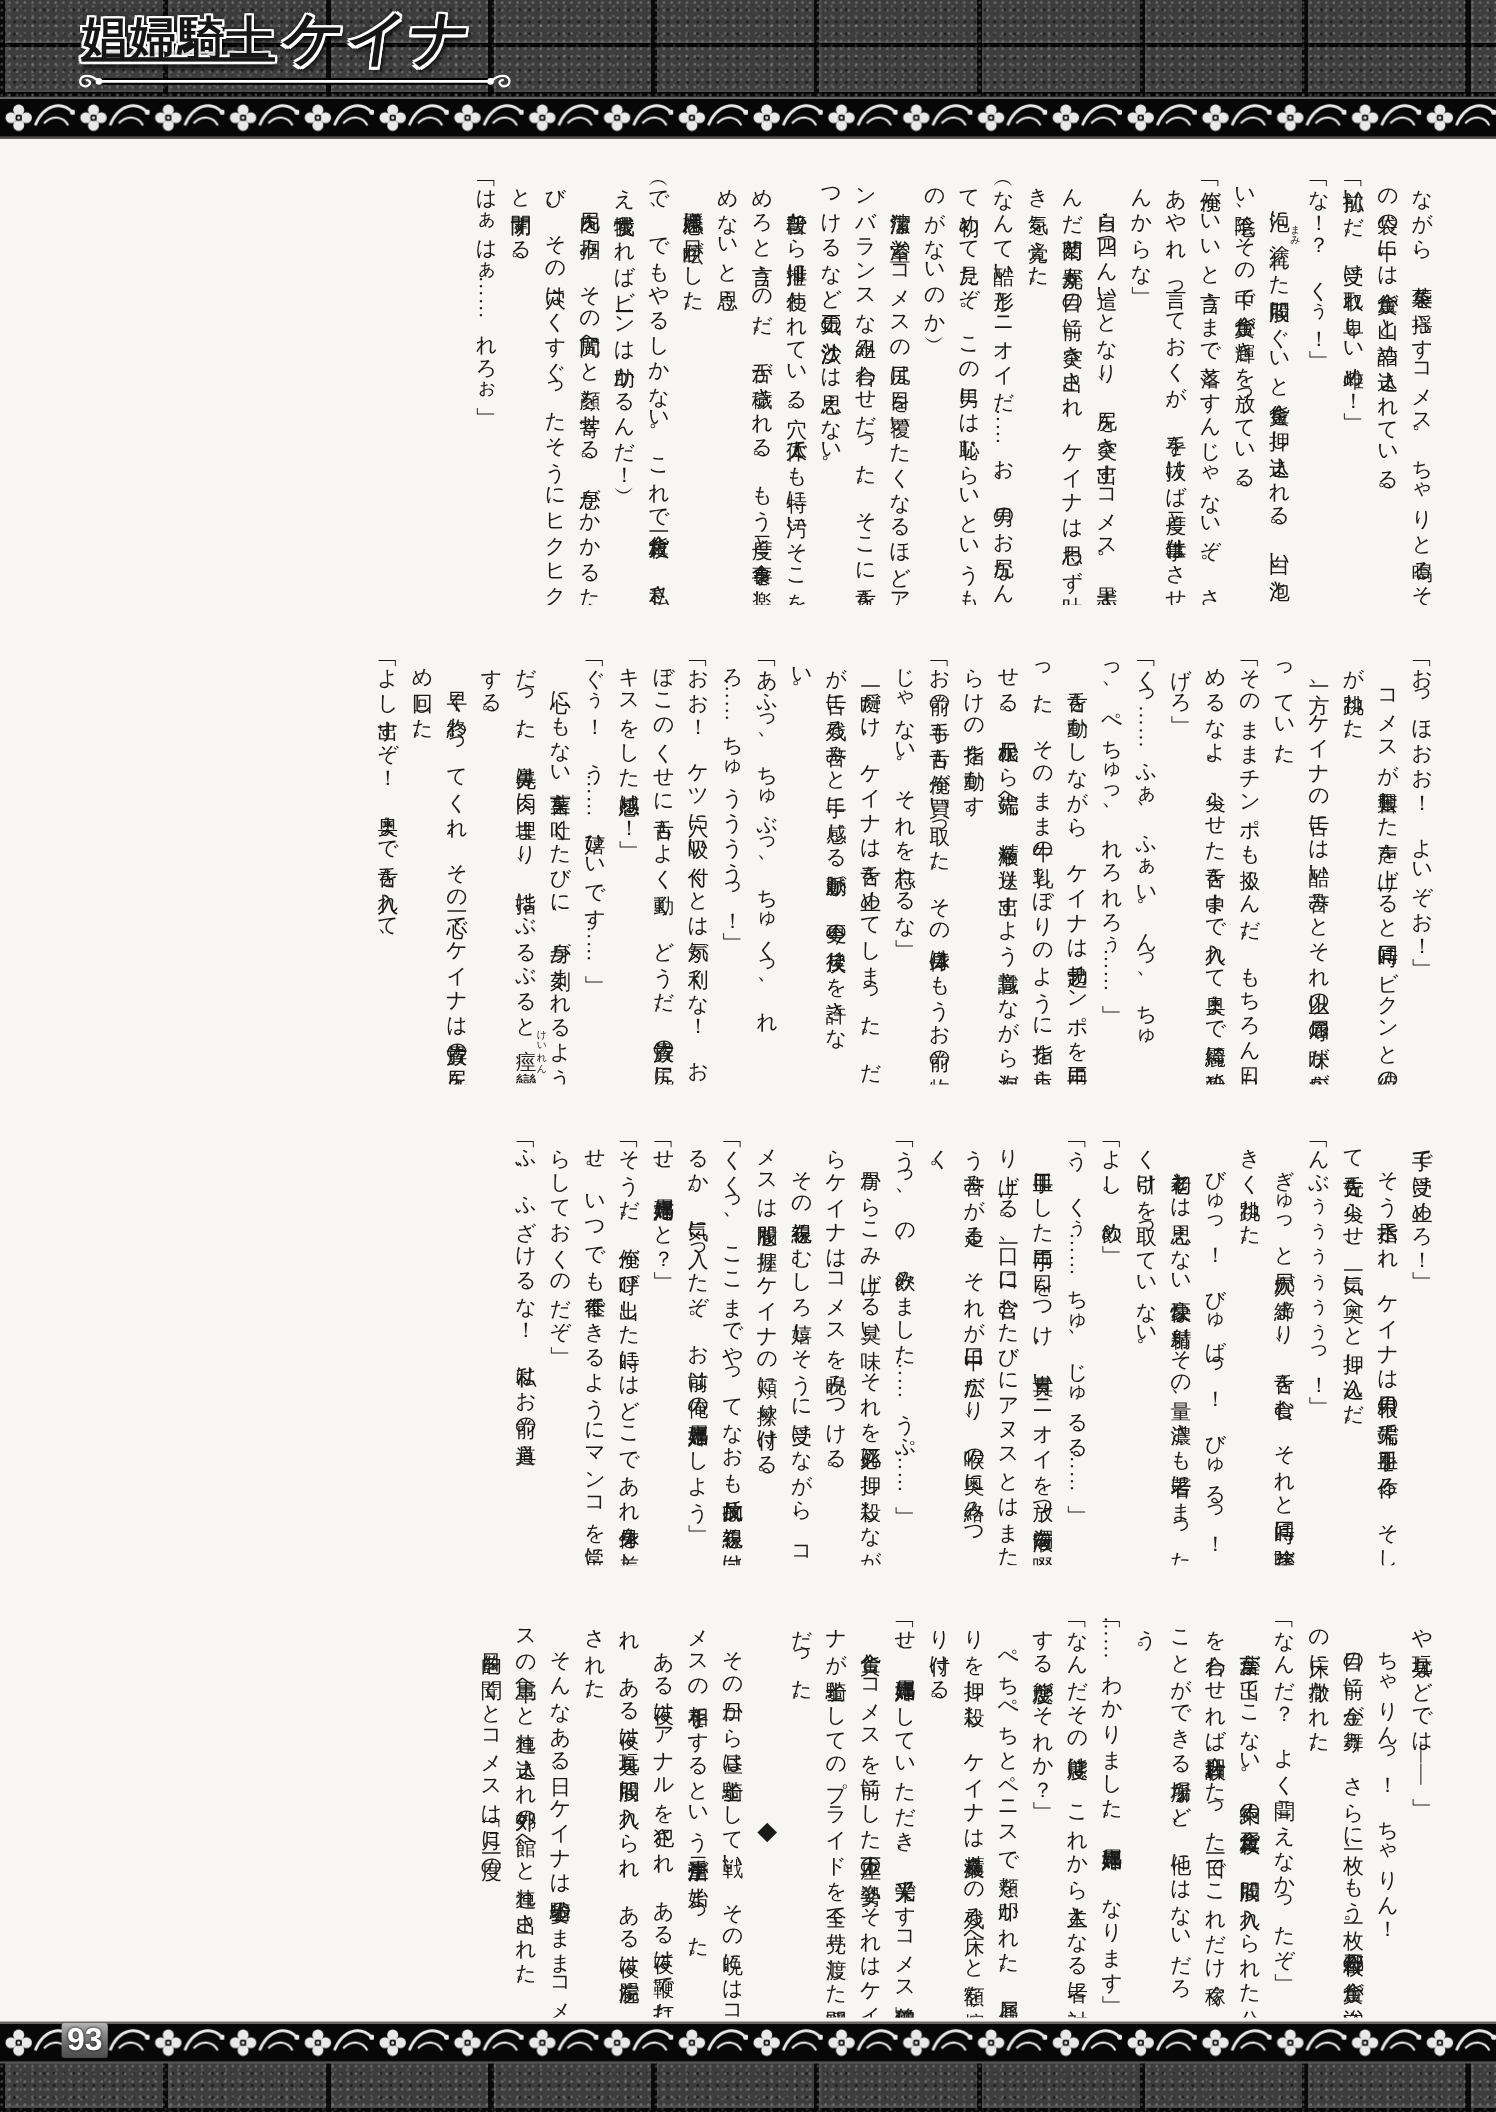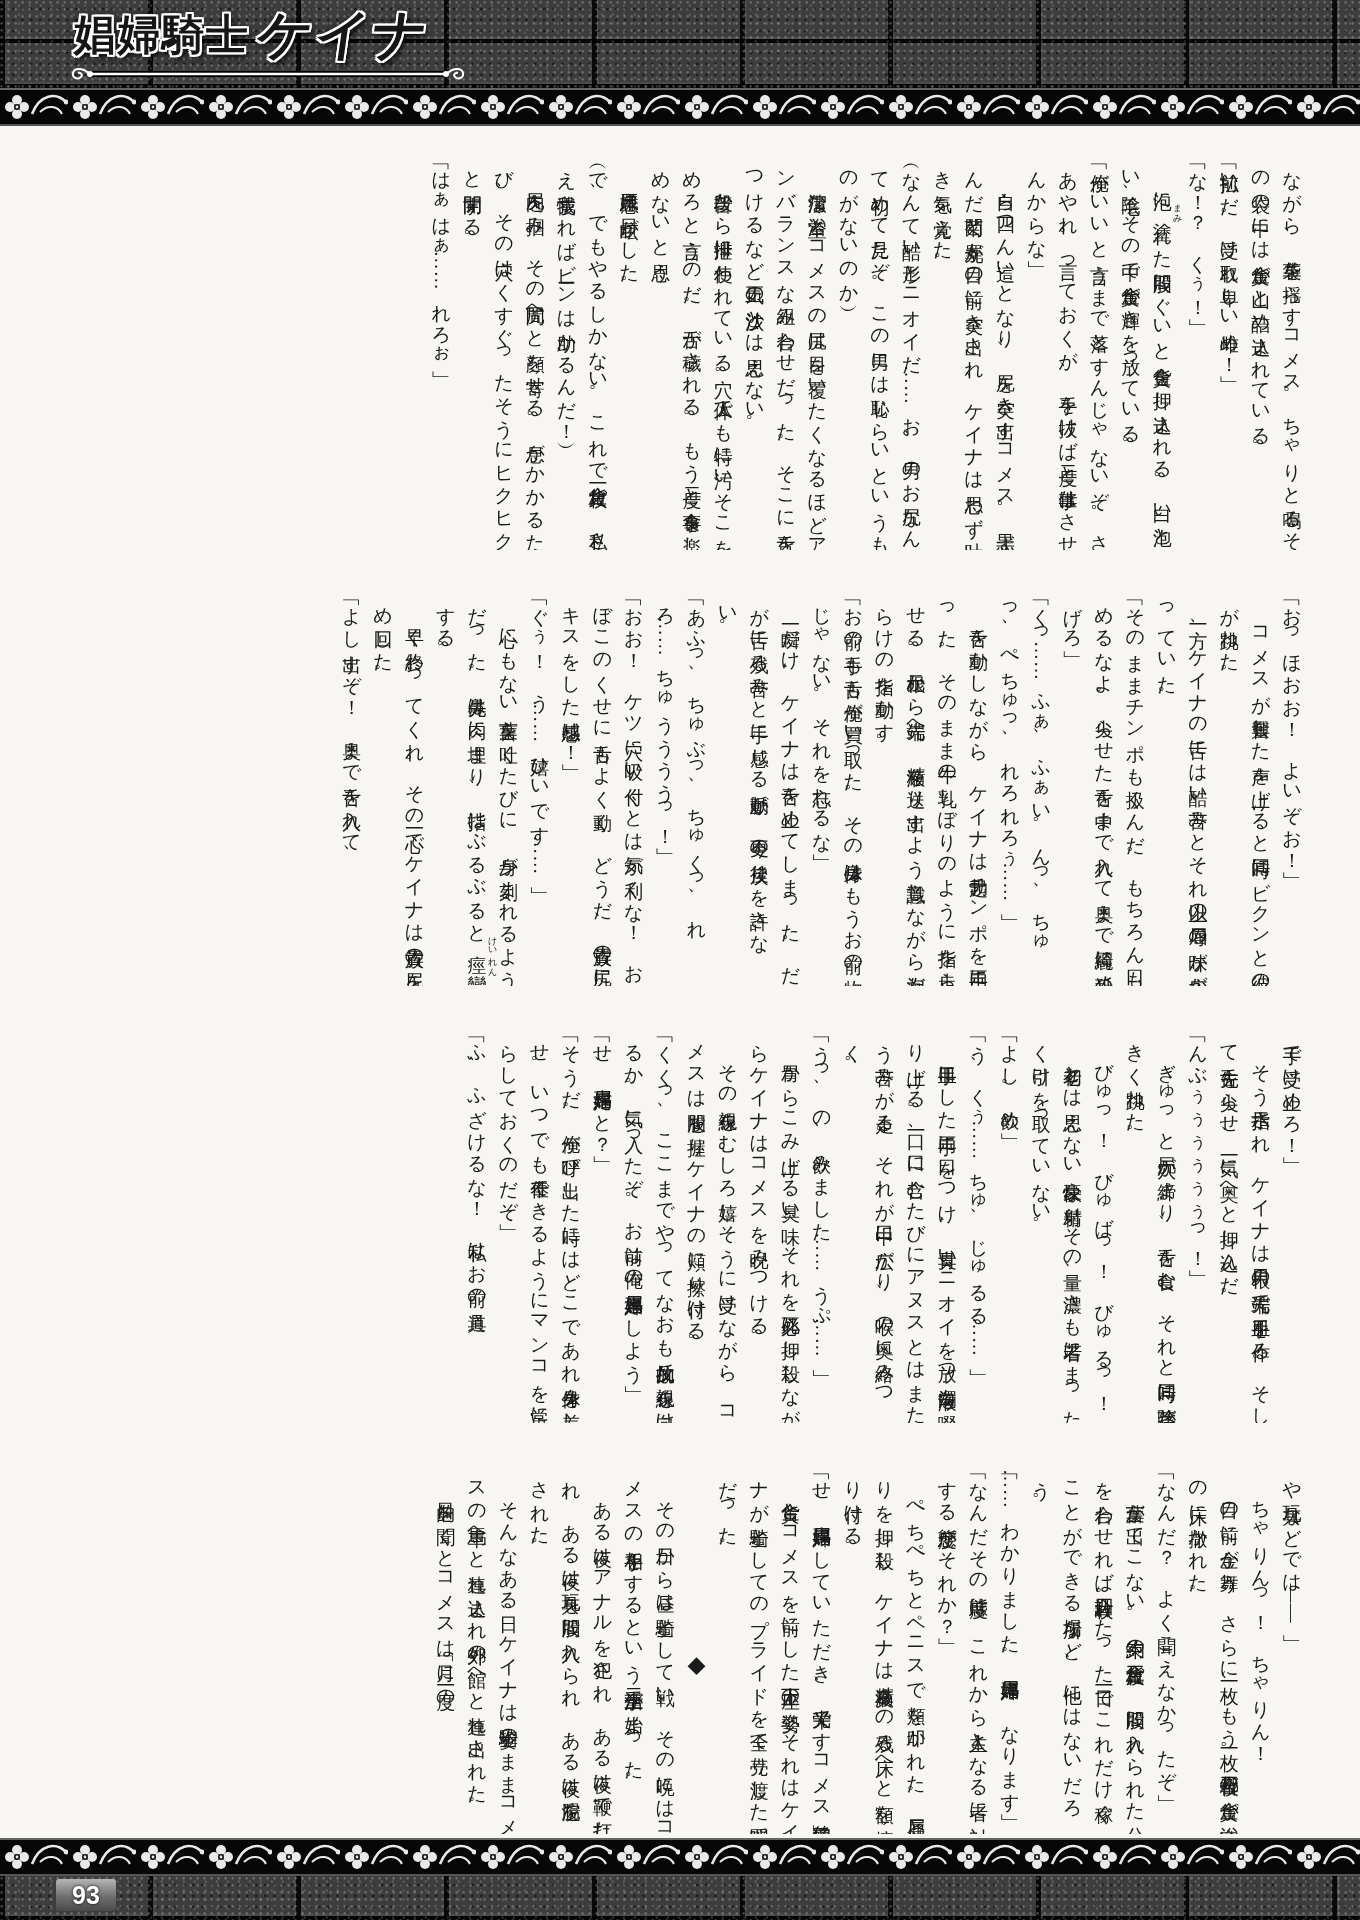--- a/index.html
+++ b/index.html
@@ -43,21 +43,21 @@
     position:absolute;left:74px;top:8px;z-index:5;width:480px;
   }
   .book-title{
     font-weight:bold;color:#161616;letter-spacing:2px;line-height:1;
     white-space:nowrap;
     text-shadow:
       -2px -2px 0 #fff, 2px -2px 0 #fff, -2px 2px 0 #fff, 2px 2px 0 #fff,
       -2px 0 0 #fff, 2px 0 0 #fff, 0 -2px 0 #fff, 0 2px 0 #fff,
       0 0 9px #000, 3px 4px 6px #000;
   }
-  .title-main{font-size:42px;}
+  .title-main{font-size:42px;text-decoration:underline;}
   .title-name{
     font-size:54px;display:inline-block;transform:skewX(-8deg);
     margin-left:8px;vertical-align:-4px;
   }
   .title-divider{margin:3px 0 0 -6px;}
   .book-subtitle{
     margin:0 0 0 16px;
     font-size:21px;font-weight:bold;color:#f5f5f5;letter-spacing:3px;
     white-space:nowrap;
     text-shadow:
@@ -80,24 +80,23 @@
   .band-4{top:1468px;height:366px;}
   .band p{margin:0;padding:0;}
   .band p.center{text-align:center;}
   ruby rt{font-size:9px;letter-spacing:0;}
 
   
   .pagenum{
     position:absolute;left:56px;top:1839px;z-index:6;
     background:linear-gradient(180deg,#b5b5b5,#6f6f6f 55%,#4a4a4a);
     color:#ffffff;font-family:"Liberation Sans", sans-serif;
-    font-size:25px;font-weight:bold;line-height:32px;
-    padding:0 16px;border-radius:3px;
+    font-size:29px;font-weight:bold;line-height:32px;
+    padding:0 5px;border-radius:3px;
     text-shadow:0 0 3px #000;
-    margin-top:40px;
   }
 </style>
 </head>
 <body>
 
 <div class="page">
 
   <header class="brick top"></header>
 
   <div class="title-box">

